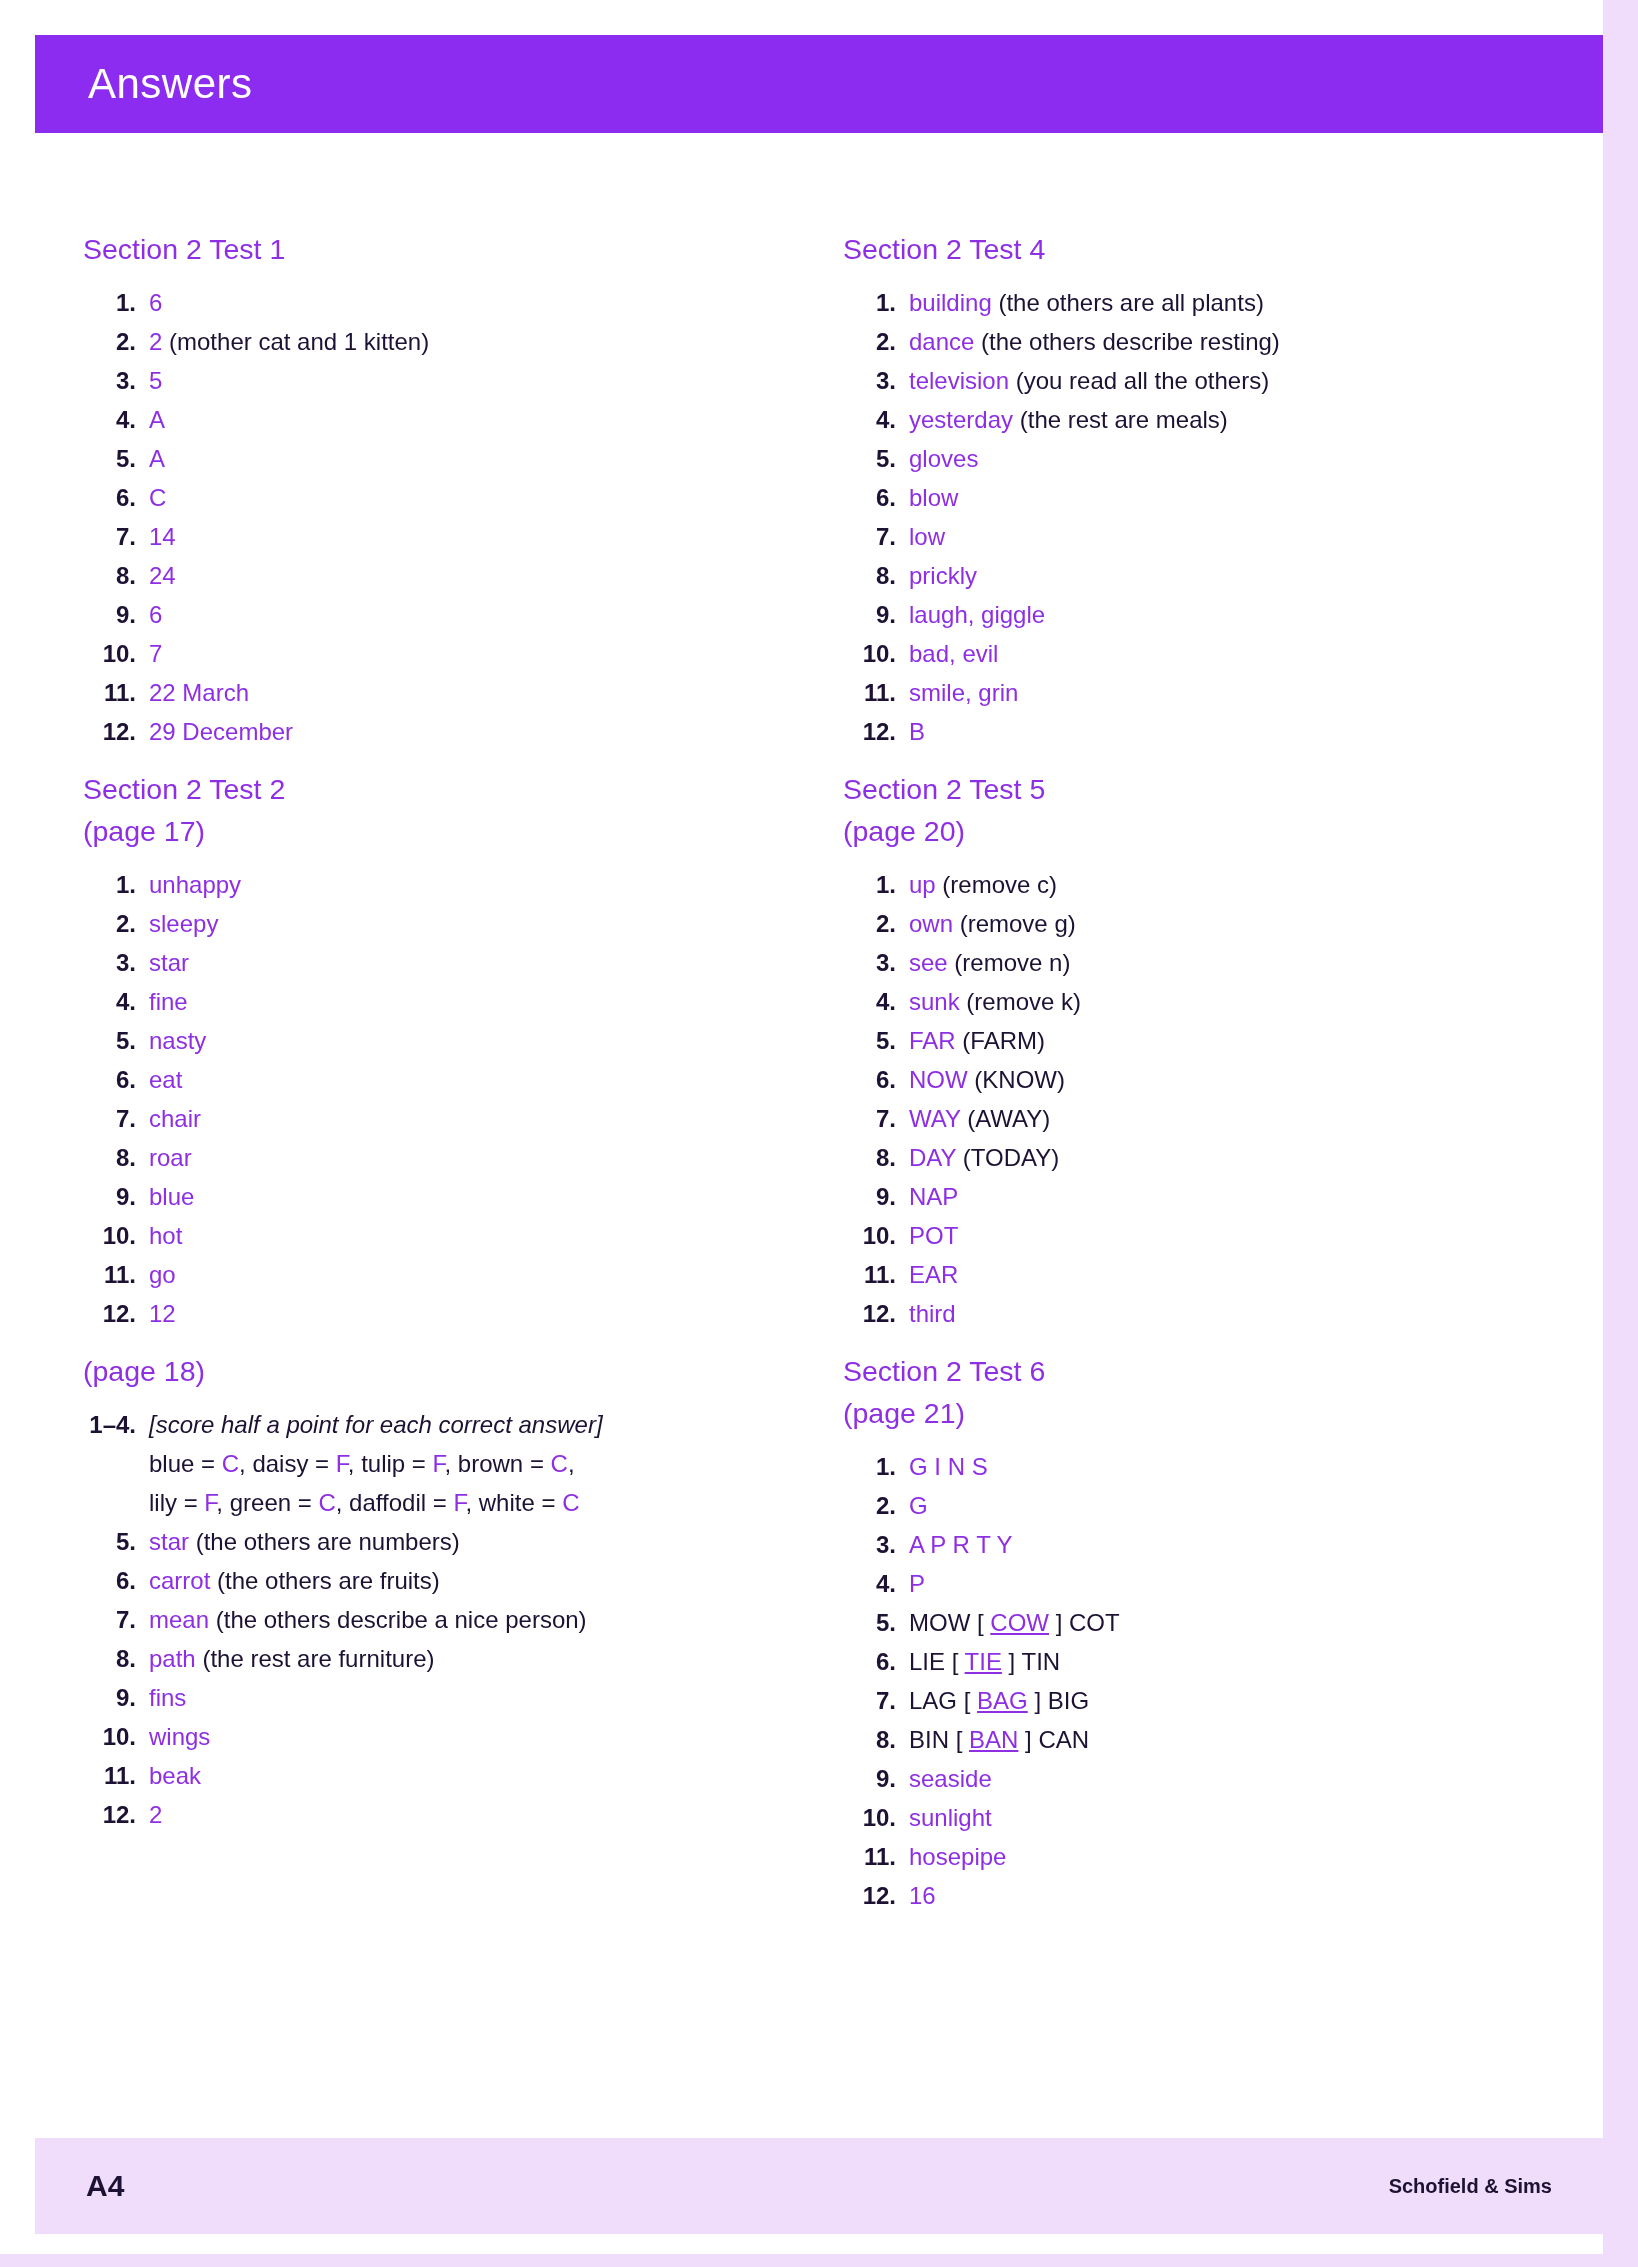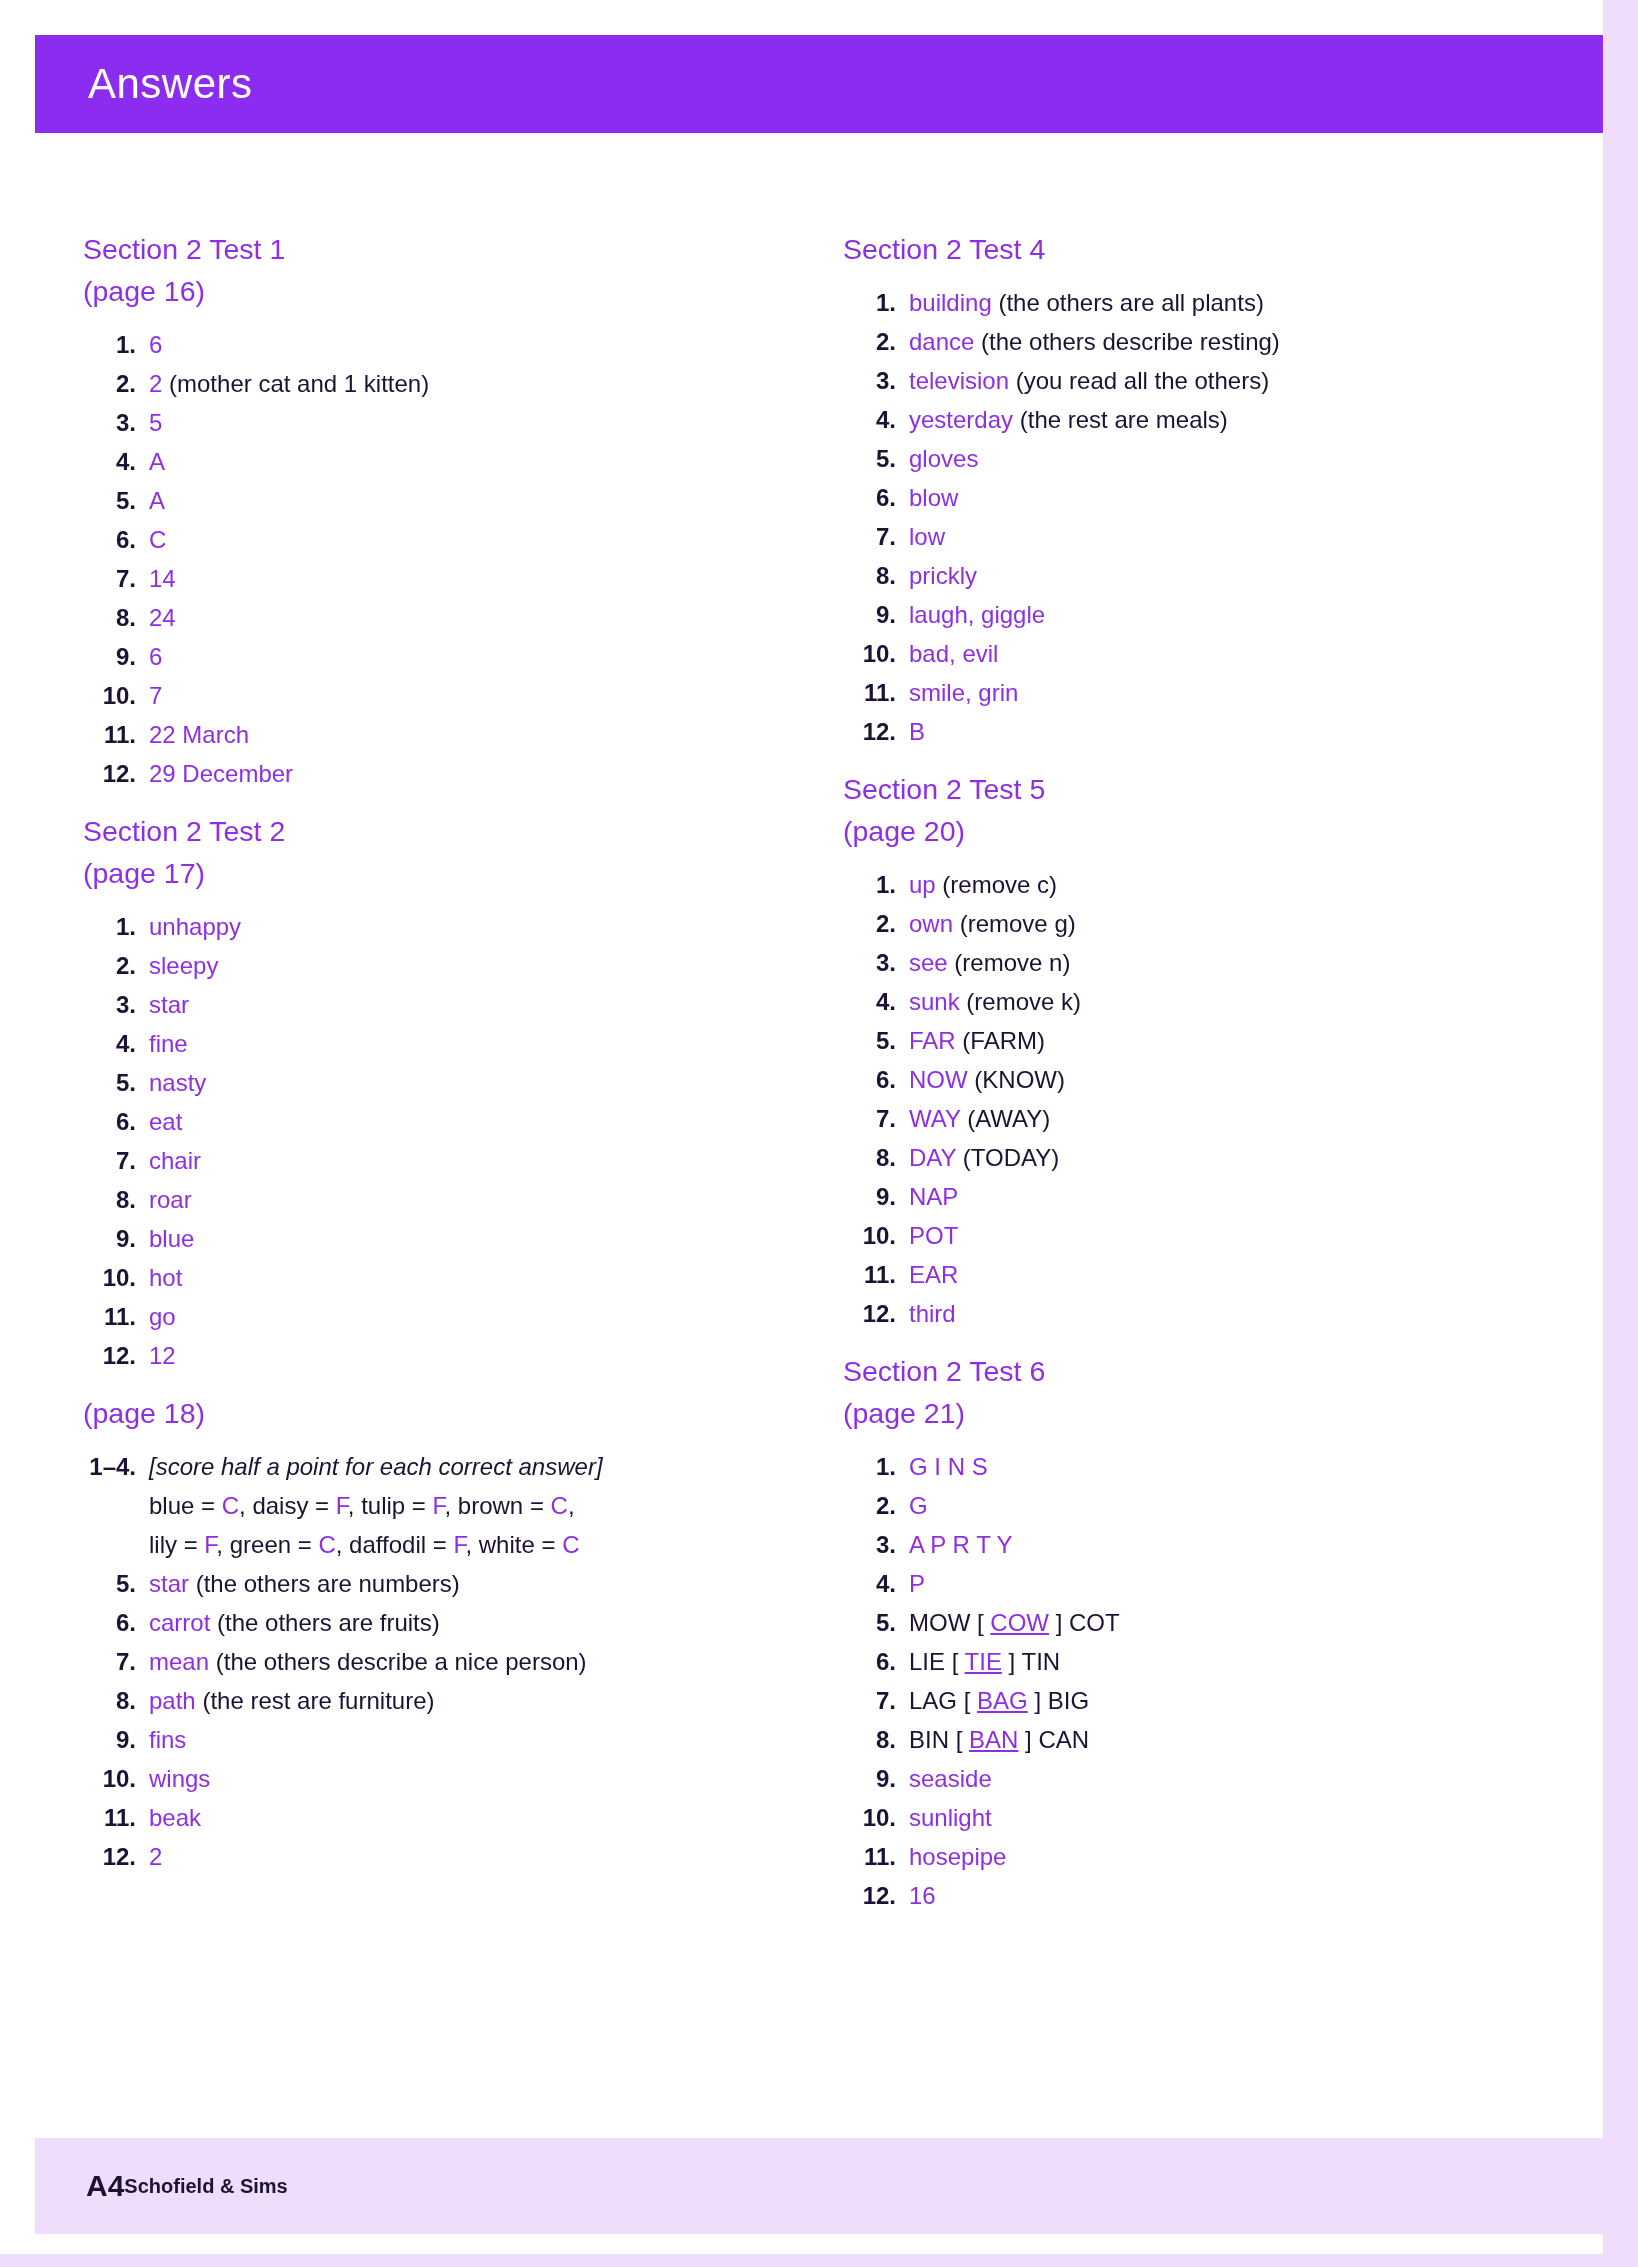--- a/index.html
+++ b/index.html
@@ -53,41 +53,40 @@
     font-weight:700; color:var(--text-dark); white-space:nowrap;
   }
   .body { flex:1 1 auto; min-width:0; }
   .ans   { color:var(--accent); }
   .plain { color:var(--text-dark); }
   .note  { color:var(--text-dark); font-style:italic; }
   .under { text-decoration:underline; }
   .footbar {
     position:absolute; left:35px; right:35px; bottom:33px; height:96px;
     background:var(--lavender);
-    display:flex; align-items:center; justify-content:flex-start;
+    display:flex; align-items:center; justify-content:space-between;
     padding:0 51px;
   }
   .pageno    { font-weight:700; font-size:30px; color:var(--text-dark); }
   .publisher { font-weight:700; font-size:20px; color:var(--text-dark); }
 </style>
 </head>
 <body>
 
 <div class="edge-right"></div>
 <div class="edge-bottom"></div>
 
 <header class="topbar">
   <h1>Answers</h1>
 </header>
 
 <main class="content">
   <div class="col">
       <section class="test-section">
         <div class="sec-title">Section 2 Test 1</div>
-        <div class="sec-page">(page 16)</div>
         <div class="answers">
           <div class="answer-row">
             <span class="num">1.</span>
             <span class="body"><span class="ans">6</span></span>
           </div>
           <div class="answer-row">
             <span class="num">2.</span>
             <span class="body"><span class="ans">2</span><span class="plain"> (mother cat and 1 kitten)</span></span>
           </div>
           <div class="answer-row">

